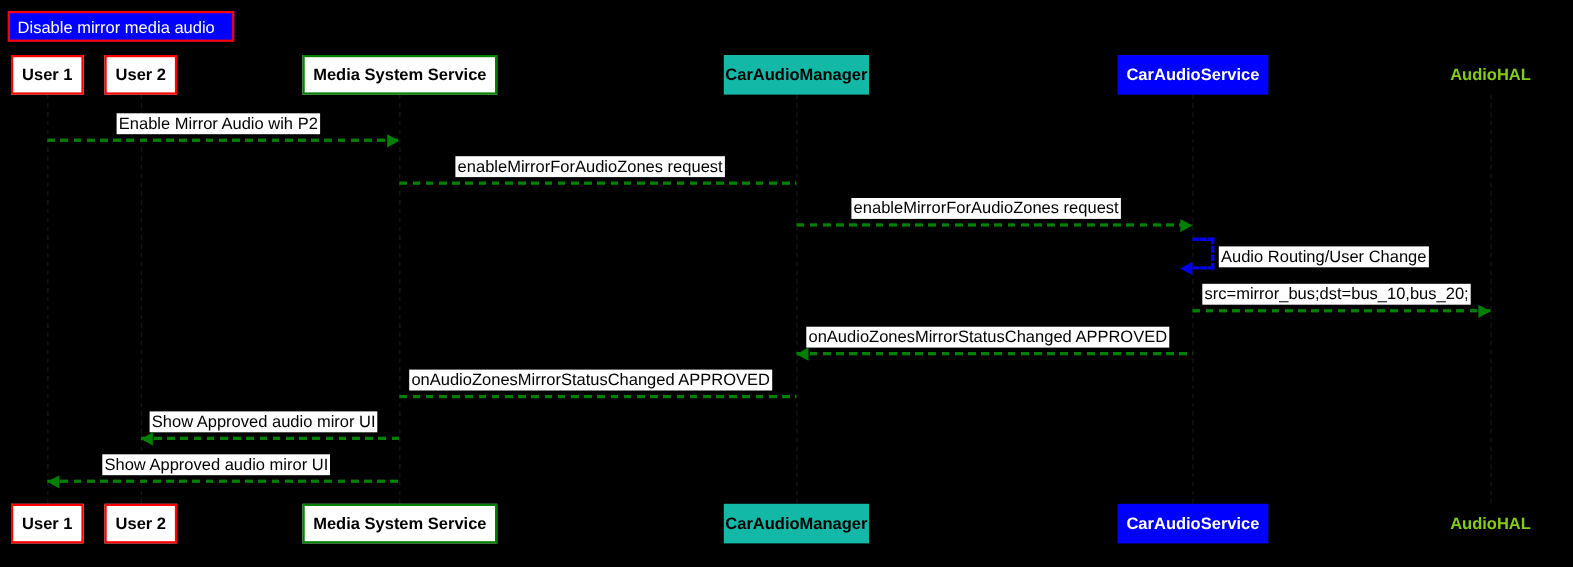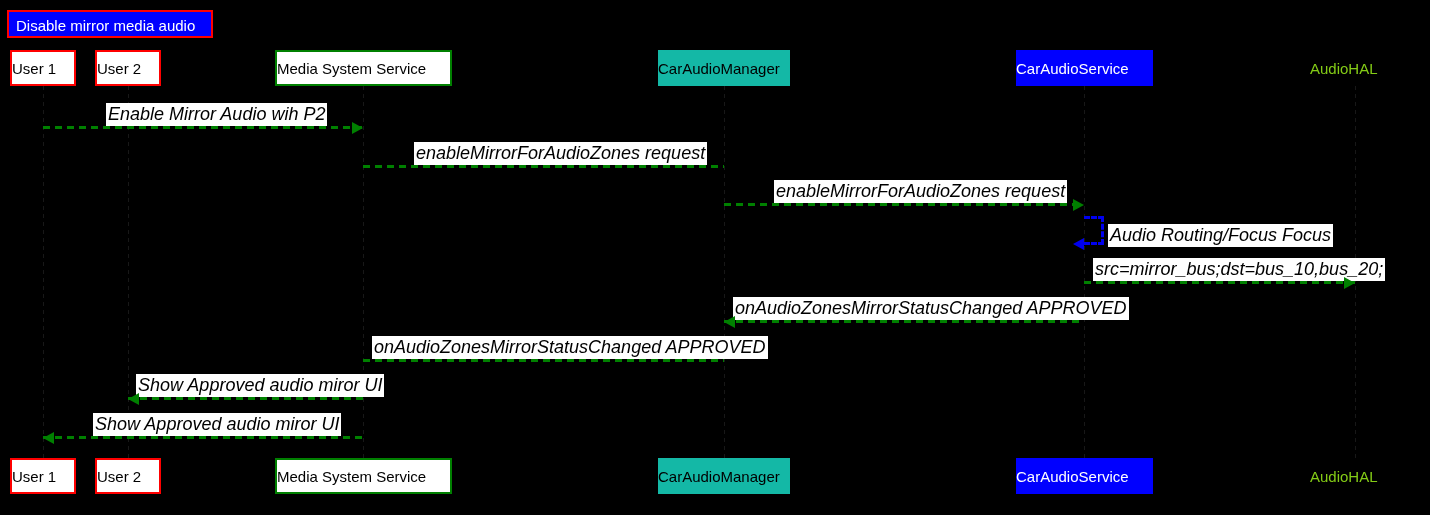--- a/index.html
+++ b/index.html
@@ -30,23 +30,25 @@
     padding: 6px 7px 7px 7px;
     white-space: nowrap;
   }
 
   
   .participant {
     position: absolute;
     box-sizing: border-box;
     display: flex;
     align-items: center;
+    justify-content: center;
     white-space: nowrap;
     font-size: 15px;
     line-height: 1;
+    font-weight: bold;
   }
   .participant.boxed {
     background: #ffffff;
     color: #000000;
     border-width: 2px;
     border-style: solid;
   }
   .participant.border-red   { border-color: #ff0000; }
   .participant.border-green { border-color: #008000; }
   .participant.fill-blue {
@@ -93,25 +95,24 @@
     border-top: 6px solid transparent;
     border-bottom: 6px solid transparent;
   }
   .arrow-head.right { border-left: 11px solid #008000; }
   .arrow-head.left  { border-right: 11px solid #008000; }
 
   .msg-label {
     position: absolute;
     background: #ffffff;
     color: #000000;
-    font-size: 18px;
+    font-size: 15px;
     line-height: 1.15;
     padding: 1px 2px;
     white-space: nowrap;
-    font-style: italic;
   }
 
   
   .self-loop {
     position: absolute;
     box-sizing: border-box;
     border-top: 3px dashed #0000ee;
     border-right: 3px dashed #0000ee;
     border-bottom: 3px dashed #0000ee;
     border-left: none;
@@ -164,21 +165,21 @@
 
   <div id="messages">
       <div class="msg-label" style="left: 106px; top: 103px;">Enable Mirror Audio wih P2</div>
       <div class="msg-line" style="left: 43px; top: 126px; width: 320px;"></div>
       <div class="arrow-head right" style="top: 122px; left: 352px;"></div>
       <div class="msg-label" style="left: 414px; top: 142px;">enableMirrorForAudioZones request</div>
       <div class="msg-line" style="left: 363px; top: 165px; width: 361px;"></div>
       <div class="msg-label" style="left: 774px; top: 180px;">enableMirrorForAudioZones request</div>
       <div class="msg-line" style="left: 724px; top: 203px; width: 360px;"></div>
       <div class="arrow-head right" style="top: 199px; left: 1073px;"></div>
-      <div class="msg-label" style="left: 1108px; top: 224px;">Audio Routing/Focus Focus</div>
+      <div class="msg-label" style="left: 1108px; top: 224px;">Audio Routing/User Change</div>
       <div class="self-loop" style="left: 1084px; top: 216px; width: 20px; height: 29px;"></div>
       <div class="self-arrow" style="left: 1073px; top: 238px;"></div>
       <div class="msg-label" style="left: 1093px; top: 258px;">src=mirror_bus;dst=bus_10,bus_20;</div>
       <div class="msg-line" style="left: 1084px; top: 281px; width: 271px;"></div>
       <div class="arrow-head right" style="top: 277px; left: 1344px;"></div>
       <div class="msg-label" style="left: 733px; top: 297px;">onAudioZonesMirrorStatusChanged APPROVED</div>
       <div class="msg-line" style="left: 724px; top: 320px; width: 360px;"></div>
       <div class="arrow-head left" style="top: 316px; left: 724px;"></div>
       <div class="msg-label" style="left: 372px; top: 336px;">onAudioZonesMirrorStatusChanged APPROVED</div>
       <div class="msg-line" style="left: 363px; top: 359px; width: 361px;"></div>

